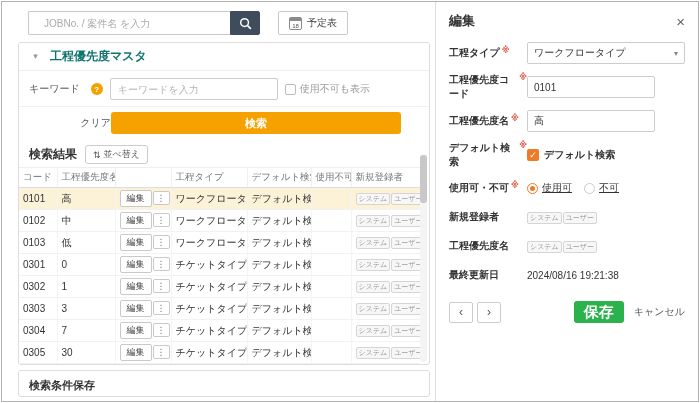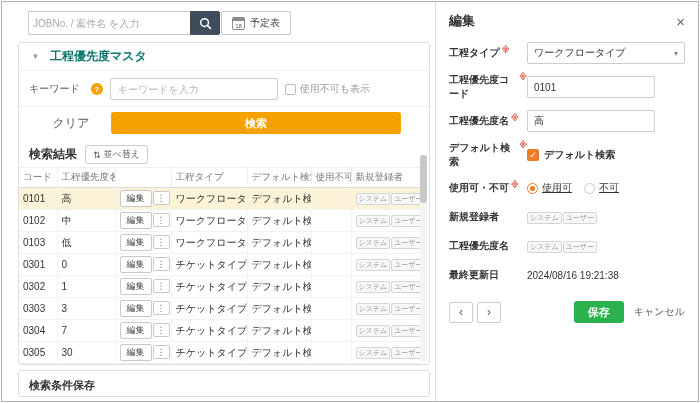--- a/index.html
+++ b/index.html
@@ -2,41 +2,41 @@
 <html><head>
 <meta charset="utf-8">
 <style>
   *{box-sizing:border-box;margin:0;padding:0;font-family:"Liberation Sans","DejaVu Sans",sans-serif;}
   html,body{width:700px;height:403px;background:#fff;overflow:hidden;}
   .app{position:absolute;top:1px;left:1px;width:698px;height:401px;border:1px solid #b3b3b3;display:flex;background:#fff;overflow:hidden;}
   .main{width:433px;flex:none;display:flex;flex-direction:column;padding-top:7px;position:relative;min-height:0;}
   
   .topbar{display:flex;align-items:center;padding:2px 8px 7px 26px;flex:none;}
   .searchbox{display:flex;}
-  .job-input{width:162px;height:24px;border:1px solid #c9c9c9;border-right:none;padding:0 4px;font-size:10px;color:#333;border-radius:2px 0 0 2px;outline:none;}
+  .job-input{width:202px;height:24px;border:1px solid #c9c9c9;border-right:none;padding:0 15px;font-size:10px;color:#333;border-radius:2px 0 0 2px;outline:none;}
   .job-input::placeholder{color:#aaa;}
   .job-search-btn{width:30px;height:24px;background:#3f4c5c;border:1px solid #3f4c5c;border-radius:0 2px 2px 0;display:flex;align-items:center;justify-content:center;cursor:pointer;}
-  .schedule-btn{margin-left:1px;height:24px;padding:0 10px;background:#fff;border:1px solid #c9c9c9;border-radius:2px;display:flex;align-items:center;gap:5px;font-size:10px;color:#444;cursor:pointer;}
+  .schedule-btn{margin-left:18px;height:24px;padding:0 10px;background:#fff;border:1px solid #c9c9c9;border-radius:2px;display:flex;align-items:center;gap:5px;font-size:10px;color:#444;cursor:pointer;}
   .cal-icon{width:13px;height:13px;border:1px solid #8a8a8a;border-radius:2px;position:relative;display:inline-block;background:#fff;flex:none;}
   .cal-top{position:absolute;top:0;left:0;right:0;height:3px;background:#8a8a8a;}
   .cal-day{position:absolute;top:4px;left:0;right:0;text-align:center;font-size:6px;color:#555;line-height:8px;}
   
   .master{margin:0 5px 0 16px;border:1px solid #ddd;border-radius:3px;position:relative;background:#fff;flex:none;}
   .m-head{display:flex;align-items:center;gap:7px;padding:5px 9px;border-bottom:1px solid #eee;}
   .collapse{width:15px;height:15px;border:none;background:none;color:#999;font-size:9px;line-height:15px;cursor:pointer;padding:0;}
   .m-title{font-size:12px;font-weight:bold;color:#0f766e;}
   .f-row{display:flex;align-items:center;gap:7px;padding:7px 10px 6px;}
   .f-label{font-size:10px;color:#555;display:flex;align-items:center;gap:11px;flex:none;}
   .help{width:12px;height:12px;border-radius:50%;background:#f5a200;color:#fff;font-size:8px;font-weight:bold;display:inline-flex;align-items:center;justify-content:center;flex:none;}
   .kw-input{width:168px;height:22px;border:1px solid #ccc;border-radius:2px;padding:0 7px;font-size:10px;outline:none;}
   .kw-input::placeholder{color:#b5b5b5;}
   .chk-label{display:flex;align-items:center;gap:4px;font-size:10px;color:#999;cursor:pointer;}
   .cb{width:11px;height:11px;border:1px solid #bbb;border-radius:2px;background:#fff;display:inline-block;flex:none;}
   .a-row{display:flex;align-items:center;padding:5px 10px 7px;border-top:1px solid #f0f0f0;}
-  .clear-btn{background:none;border:none;font-size:12px;color:#555;cursor:pointer;width:82px;text-align:center;padding-left:2px;}
+  .clear-btn{background:none;border:none;font-size:10px;color:#555;cursor:pointer;width:82px;text-align:right;padding-left:2px;}
   .big-search{flex:1;height:22px;margin-right:18px;background:#f5a200;border:none;border-radius:3px;color:#fff;font-size:11px;font-weight:bold;cursor:pointer;}
   .r-head{display:flex;align-items:center;gap:8px;padding:4px 10px 3px;}
   .r-title{font-size:12px;font-weight:bold;color:#333;}
   .sort-btn{display:flex;align-items:center;gap:3px;border:1px solid #ccc;border-radius:3px;background:#fff;font-size:9px;color:#555;padding:2px 7px;cursor:pointer;}
   
   .table-wrap{overflow:hidden;padding-right:9px;}
   table{width:100%;border-collapse:collapse;font-size:10px;table-layout:fixed;}
   th{font-weight:normal;color:#777;text-align:left;padding:3px 4px;border-top:1px solid #eee;border-bottom:1px solid #ddd;border-right:1px solid #f0f0f0;white-space:nowrap;overflow:hidden;font-size:9.5px;}
   td{padding:2px 4px;border-bottom:1px solid #f2f2f2;border-right:1px solid #f4f4f4;white-space:nowrap;overflow:hidden;color:#333;line-height:13px;}
   th:last-child,td:last-child{border-right:none;}
@@ -64,21 +64,21 @@
   .chkwrap{display:flex;align-items:center;gap:5px;font-size:10px;color:#333;font-weight:bold;cursor:pointer;}
   .cbox{width:12px;height:12px;border-radius:2px;background:#ee7c27;color:#fff;font-size:9px;display:inline-flex;align-items:center;justify-content:center;flex:none;}
   .radio{display:flex;align-items:center;gap:4px;font-size:10px;color:#333;margin-right:12px;cursor:pointer;text-decoration:underline;}
   .rdot{width:11px;height:11px;border-radius:50%;border:1px solid #ccc;background:#fff;position:relative;flex:none;}
   .rdot.on{border-color:#ee7c27;}
   .rdot.on::after{content:"";position:absolute;inset:2px;border-radius:50%;background:#ee7c27;}
   .ep-value{font-size:10px;color:#333;}
   .ep-footer{display:flex;align-items:center;margin-top:16px;}
   .nav-btn{width:24px;height:21px;border:1px solid #ccc;border-radius:2px;background:#fff;color:#555;font-size:12px;cursor:pointer;margin-right:4px;line-height:1;}
   .ep-actions{margin-left:auto;display:flex;align-items:center;gap:10px;}
-  .ep-save{width:50px;height:22px;background:#2bb24c;border:none;border-radius:3px;color:#fff;font-size:11px;font-weight:bold;cursor:pointer;}
+  .ep-save{width:50px;height:22px;background:#2bb24c;border:none;border-radius:3px;color:#fff;font-size:15px;font-weight:bold;cursor:pointer;}
   .cancel{font-size:10px;color:#555;cursor:pointer;}
 </style>
 </head>
 <body>
 
 <div class="app">
 
   <div class="main">
 
     <div class="topbar">

